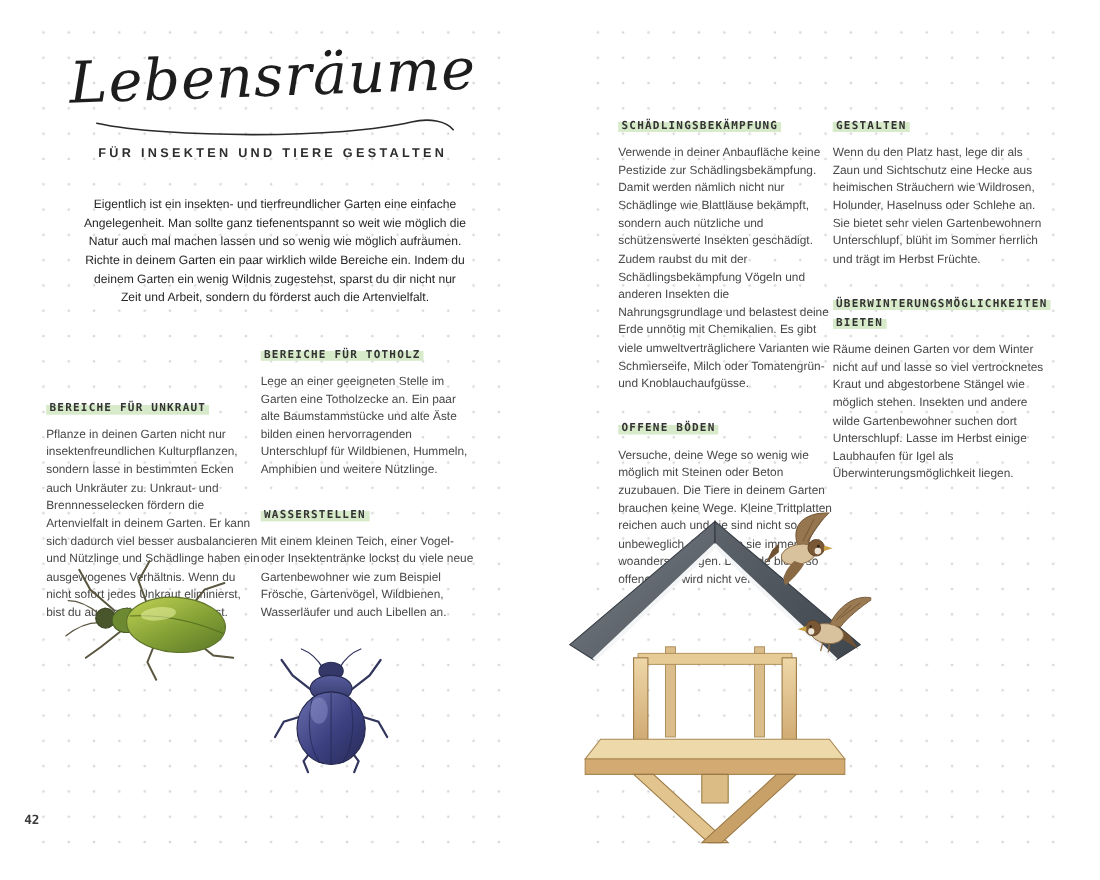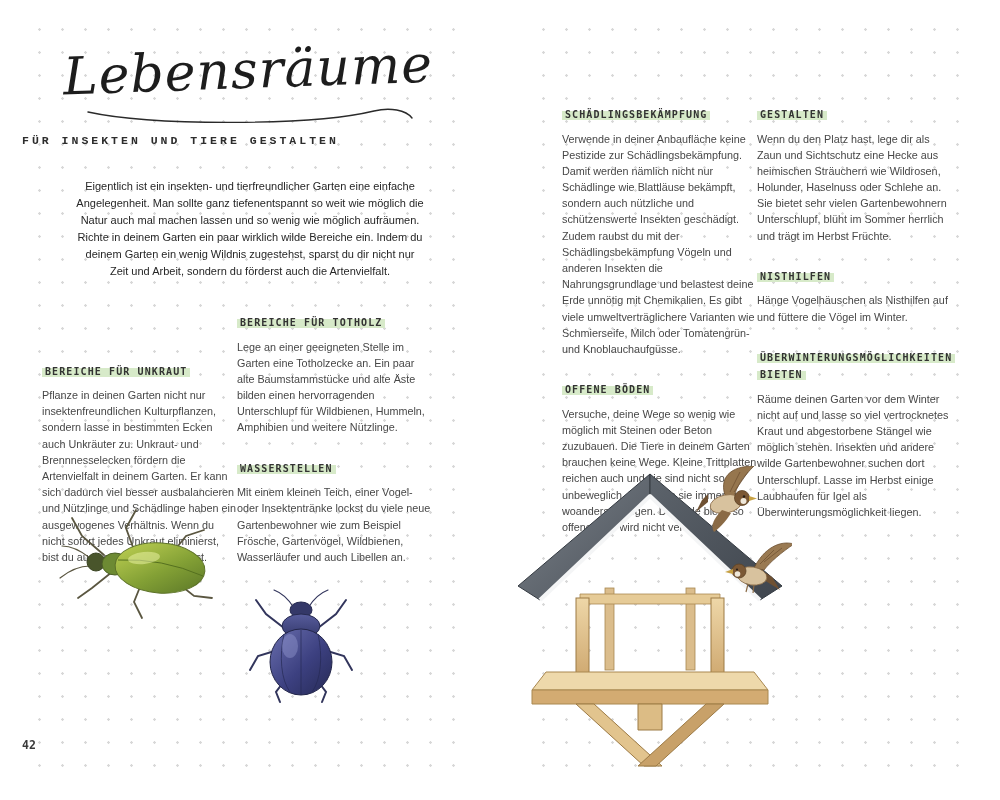--- a/index.html
+++ b/index.html
@@ -15,22 +15,22 @@
   .page-right { left:526px; }
 
   .script-title {
     position:absolute; top:26px; left:0; width:100%; text-align:center;
     font-family:"DejaVu Serif",serif; font-style:italic; font-weight:normal;
     font-size:52px; color:#1d1d1d; transform:rotate(-2deg); letter-spacing:1px;
   }
   .flourish { position:absolute; top:88px; left:60px; }
 
   .subtitle {
-    position:absolute; top:120px; left:0; width:100%; 
-    font-family:Liberation Mono, monospace; font-size:11.5px; font-weight:700;
+    position:absolute; top:120px; left:0; width:100%; text-align:center;
+    font-family:Liberation Sans, sans-serif; font-size:11.5px; font-weight:700;
     letter-spacing:3px; color:#2d2d2d; white-space:nowrap;
   }
 
   .intro {
     position:absolute; top:164px; left:54px; width:348px; text-align:center;
     font-size:11px; font-weight:normal; line-height:1.55; color:#262626;
   }
 
   .cols { position:absolute; display:flex; }
   .page-left  .cols { top:300px; left:20px;  width:400px;align-items:flex-end; }
@@ -166,24 +166,20 @@
           <h3><span class="hl">OFFENE BÖDEN</span></h3>
           <p>Versuche, deine Wege so wenig wie möglich mit Steinen oder Beton zuzubauen. Die Tiere in deinem Garten brauchen keine Wege. Kleine Trittplatten reichen auch und sie sind nicht so unbeweglich. Man kann sie immer mal woanders hinlegen. Die Erde bleibt so offener und wird nicht verdichtet.</p>
         </div>
       </div>
       <div class="col">
         <div class="section">
           <h3><span class="hl">GESTALTEN</span></h3>
           <p>Wenn du den Platz hast, lege dir als Zaun und Sichtschutz eine Hecke aus heimischen Sträuchern wie Wildrosen, Holunder, Haselnuss oder Schlehe an. Sie bietet sehr vielen Gartenbewohnern Unterschlupf, blüht im Sommer herrlich und trägt im Herbst Früchte.</p>
         </div>
         <div class="section">
-          <h3><span class="hl">NISTHILFEN</span></h3>
-          <p>Hänge Vogelhäuschen als Nisthilfen auf und füttere die Vögel im Winter.</p>
-        </div>
-        <div class="section">
           <h3><span class="hl">ÜBERWINTERUNGSMÖGLICHKEITEN BIETEN</span></h3>
           <p>Räume deinen Garten vor dem Winter nicht auf und lasse so viel vertrocknetes Kraut und abgestorbene Stängel wie möglich stehen. Insekten und andere wilde Gartenbewohner suchen dort Unterschlupf. Lasse im Herbst einige Laubhaufen für Igel als Überwinterungsmöglichkeit liegen.</p>
         </div>
       </div>
     </div>
 
     <svg class="birdhouse" width="284" height="318" viewBox="0 0 284 318">
       <defs>
         <linearGradient id="roofL" x1="0" y1="0" x2="1" y2="1">
           <stop offset="0" stop-color="#7c838b"></stop>

